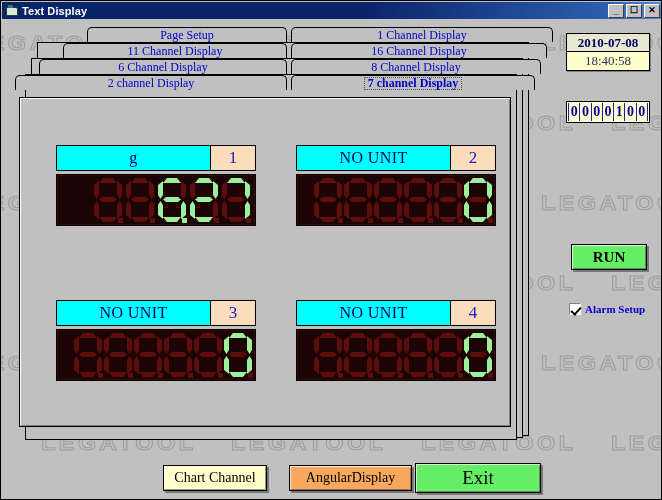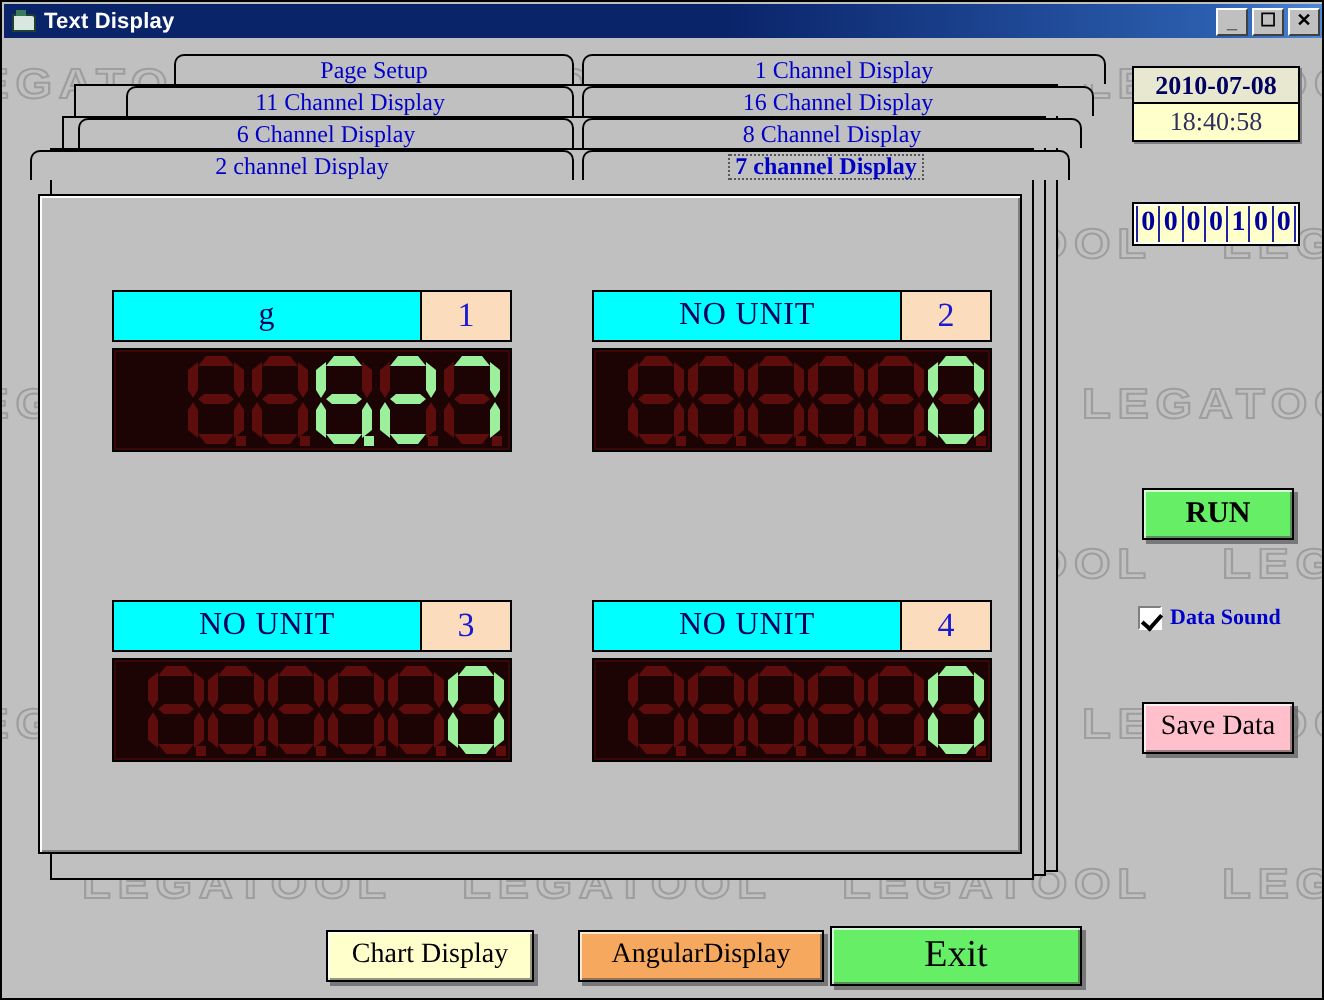--- a/index.html
+++ b/index.html
@@ -713,22 +713,21 @@
       <div class="cdig">1</div>
       <div class="cdig">0</div>
       <div class="cdig">0</div>
     </div>
 
 
   <div class="btn3d run-btn">RUN</div>
 
   <div class="alarm-row">
     <div class="chk checked" id="alarmchk"></div>
-    <div class="alarm-label">Data Sound</div>
+    <div class="alarm-label">Alarm Setup</div>
   </div>
 
-  <div class="btn3d save-btn">Save Data</div>
-
-  <div class="btn3d bottom-btn btn-chart">Chart Display</div>
+
+  <div class="btn3d bottom-btn btn-chart">Chart Channel</div>
   <div class="btn3d bottom-btn btn-ang">AngularDisplay</div>
   <div class="btn3d bottom-btn btn-exit">Exit</div>
 
 </div>
 
 </body></html>

